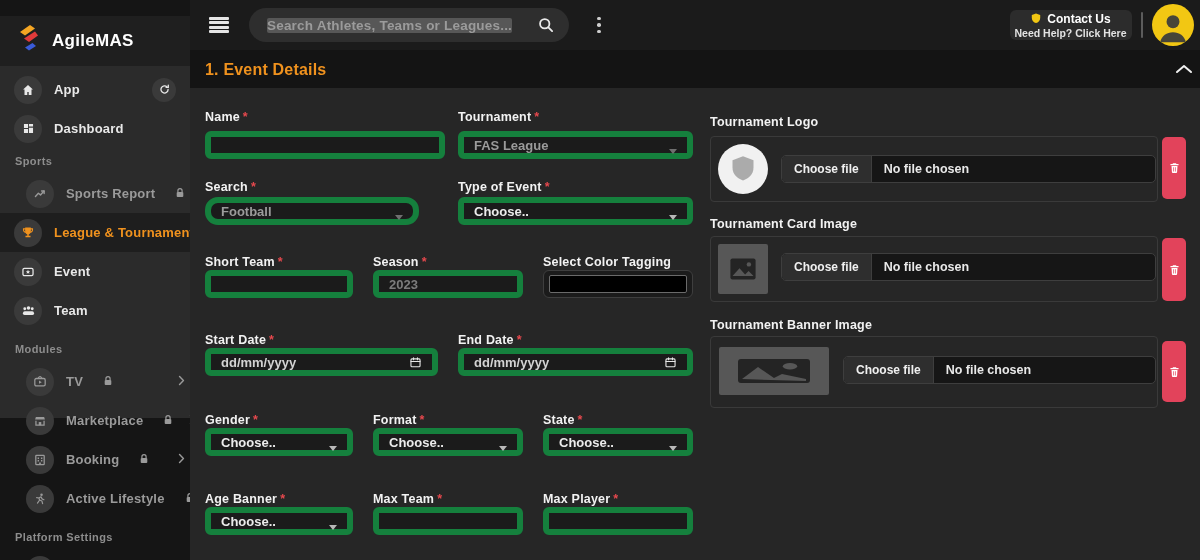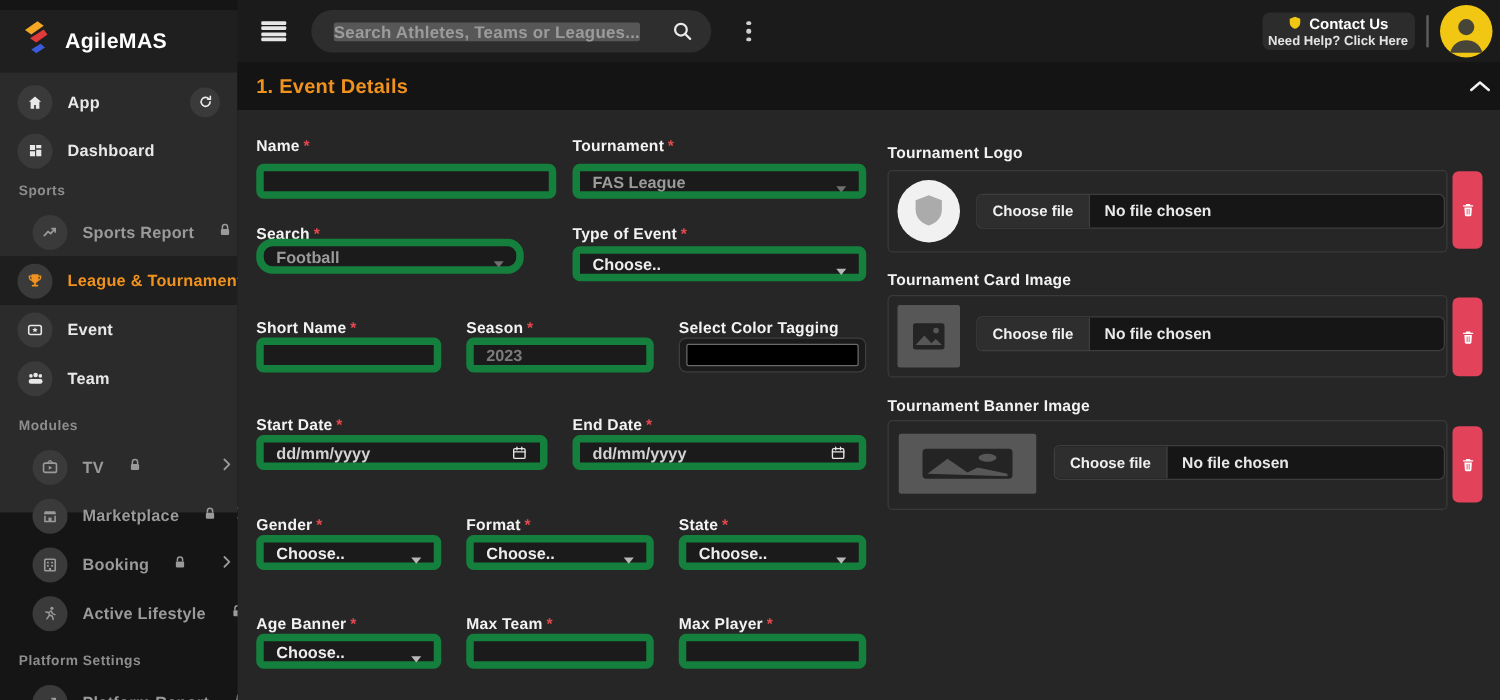--- a/index.html
+++ b/index.html
@@ -5,21 +5,21 @@
   * { margin:0; padding:0; box-sizing:border-box; }
   html,body { background:#101010; }
   #app {
     position:relative; width:1200px; height:560px; overflow:hidden;
     font-family:"Liberation Sans", sans-serif;
     color:#ececec; background:#151515;
   }
   .abs { position:absolute; }
 
   
-  #sidebar { left:0; top:8px; width:190px; height:402px; background:#2b2b2b; }
+  #sidebar { left:0; top:16px; width:190px; height:402px; background:#2b2b2b; }
   #logo-strip { left:0; top:0; width:190px; height:50px; background:#1f1f1f;
     display:flex; align-items:center; padding-left:16px; gap:12px; }
   #brand-name { font-size:17px; font-weight:700; color:#ffffff; letter-spacing:.3px; }
 
   .nav-item { position:relative; width:190px; height:39px; display:flex; align-items:center;
     padding-left:14px; gap:12px; cursor:pointer; color:#e8e8e8; }
   .nav-item .chip { width:28px; height:28px; border-radius:50%; background:#3a3a3a;
     display:flex; align-items:center; justify-content:center; flex:none; }
   .nav-item .nav-label { font-size:13px; font-weight:700; letter-spacing:.2px; white-space:nowrap; }
   .nav-item.dim { color:#9a9a9a;margin-left:12px; }
@@ -343,30 +343,30 @@
 
     <span class="f-label" style="left:15px; top:22px;"><span>Name</span><span class="req">*</span></span>
     <input class="input" style="left: 15px; top: 43px; width: 240px;">
 
     <span class="f-label" style="left:268px; top:22px;"><span>Tournament</span><span class="req">*</span></span>
     <div class="select disabled" style="left:268px; top:43px; width:235px;">
       <span>FAS League</span>
     </div>
 
     <span class="f-label" style="left:15px; top:92px;"><span>Search</span><span class="req">*</span></span>
-    <div class="select disabled" style="left:15px; top:103px; width:214px;border-radius:13px;">
+    <div class="select disabled" style="left:15px; top:109px; width:214px;border-radius:13px;">
       <span>Football</span>
     </div>
 
     <span class="f-label" style="left:268px; top:92px;"><span>Type of Event</span><span class="req">*</span></span>
     <div class="select" style="left:268px; top:109px; width:235px;">
       <span>Choose..</span>
     </div>
 
-    <span class="f-label" style="left:15px; top:167px;"><span>Short Name</span><span class="req">*</span></span>
+    <span class="f-label" style="left:15px; top:167px;"><span>Short Team</span><span class="req">*</span></span>
     <input class="input" style="left: 15px; top: 182px; width: 148px;">
 
     <span class="f-label" style="left:183px; top:167px;"><span>Season</span><span class="req">*</span></span>
     <input class="input" style="left: 183px; top: 182px; width: 150px;" placeholder="2023">
 
     <span class="f-label" style="left:353px; top:167px;"><span>Select Color Tagging</span></span>
     <div class="color-box" style="left:353px; top:182px; width:150px;">
       <div class="swatch"></div>
     </div>
 

